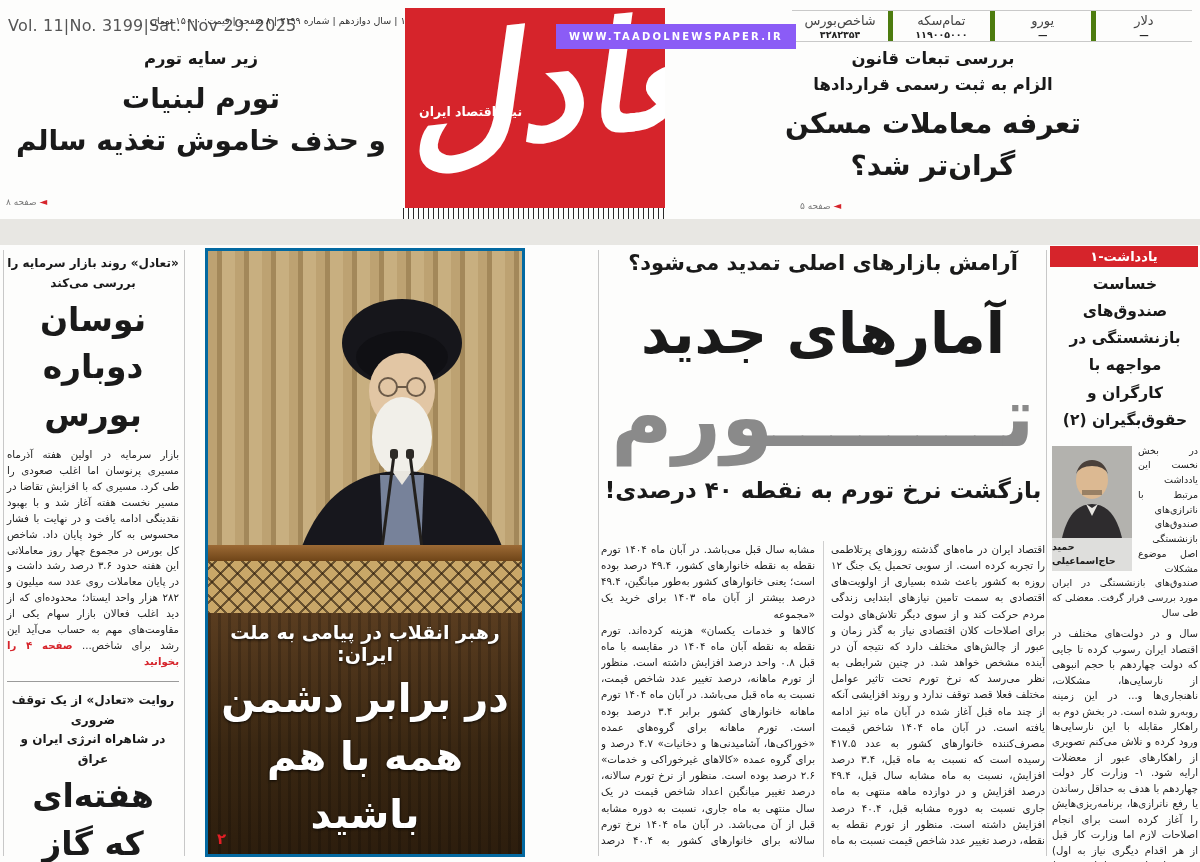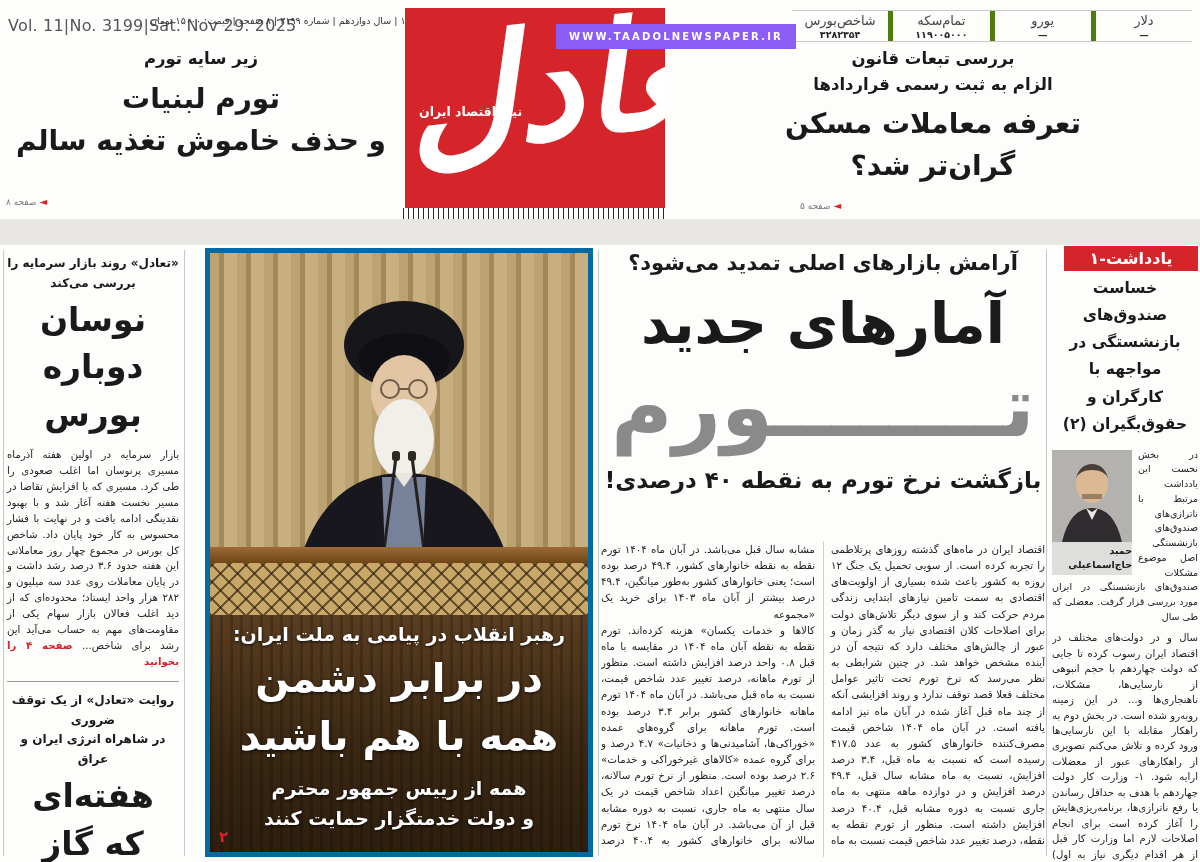--- a/index.html
+++ b/index.html
@@ -33,56 +33,56 @@
   
   .vr{position:absolute;width:1px;background:#c8c8c8;}
   
   .lcol{position:absolute;left:7px;top:254px;width:172px;direction:rtl;}
   .lcol .kick{font-size:12px;font-weight:bold;text-align:center;line-height:1.65;}
   .lcol .big{font-size:33px;font-weight:bold;text-align:center;line-height:1.45;margin-top:2px;}
   .lcol .body{font-size:10.2px;text-align:justify;line-height:1.56;margin-top:8px;color:#222;}
   .red{color:#d6242b;font-weight:bold;}
   .lcol .divider{border-top:1px solid #9a9a9a;margin:11px 0 9px 0;}
   
-  .photo{position:absolute;left:205px;top:248px;width:388px;height:609px;border:5px solid #0369a1;
+  .photo{position:absolute;left:205px;top:248px;width:320px;height:609px;border:3px solid #0369a1;
          box-sizing:border-box;overflow:hidden;background:#b79c6d;}
   .curtain{position:absolute;left:0;top:0;width:100%;height:300px;
     background:repeating-linear-gradient(90deg,#bda272 0 9px,#a3885a 9px 14px,#c8af80 14px 27px);}
   .pod-rim{position:absolute;left:0;top:294px;width:100%;height:16px;background:linear-gradient(#9c6a35,#6f4518);}
   .pod-pattern{position:absolute;left:0;top:310px;width:100%;height:52px;background:
      repeating-linear-gradient(45deg,rgba(42,26,10,.6) 0 2px,transparent 2px 12px),
      repeating-linear-gradient(-45deg,rgba(42,26,10,.6) 0 2px,transparent 2px 12px),#c9a768;}
   .pod-wood{position:absolute;left:0;top:362px;width:100%;height:247px;background:
      repeating-linear-gradient(90deg,rgba(0,0,0,.18) 0 3px,transparent 3px 10px),
      linear-gradient(180deg,#5a3d20,#3a2712 55%,#2c1d0d);}
   .cap{position:absolute;left:0;top:370px;width:100%;text-align:center;color:#fff;direction:rtl;
        text-shadow:0 1px 3px rgba(0,0,0,.8);}
   .cap .k{font-size:19px;font-weight:bold;}
   .cap .t{font-size:40px;font-weight:bold;line-height:1.45;margin-top:4px;}
   .cap .s{font-size:19px;font-weight:bold;line-height:1.6;margin-top:8px;}
   .pnum{position:absolute;left:9px;bottom:6px;color:#e21f26;font-size:15px;font-weight:bold;}
   
   .lead{position:absolute;left:600px;top:251px;width:446px;text-align:center;direction:rtl;}
   .lead .over{font-size:21px;font-weight:bold;}
-  .lead .t1{font-size:56px;font-weight:bold;line-height:1.25;margin-top:14px;}
+  .lead .t1{font-size:56px;font-weight:bold;line-height:1.25;margin-top:24px;}
   .lead .t2{font-size:84px;font-weight:bold;color:#8a8a8a;line-height:1.1;margin-top:2px;white-space:nowrap;}
   .lead .sub{font-size:23px;font-weight:bold;margin-top:14px;}
   .lead-body{position:absolute;left:601px;top:541px;width:444px;height:316px;direction:rtl;
      columns:2;column-gap:16px;column-rule:1px solid #cfcfcf;column-fill:auto;overflow:hidden;
      font-size:10.3px;line-height:1.57;text-align:justify;color:#222;}
   .lead-body p{margin:0;}
   
   .note{position:absolute;left:1052px;top:246px;width:146px;direction:rtl;}
-  .note-label{width:116px;background:#d6242b;color:#fff;font-size:16px;font-weight:bold;
-              text-align:center;padding:3px 9px;}
+  .note-label{width:116px;background:#d6242b;color:#fff;font-size:13px;font-weight:bold;
+              text-align:center;padding:3px 16px;}
   .note-title{font-size:15.5px;font-weight:bold;text-align:center;line-height:1.75;margin-top:4px;}
   .note-intro{margin-top:10px;font-size:9.5px;line-height:1.55;text-align:justify;overflow:hidden;}
   .note-photo{float:left;width:80px;margin:2px 6px 2px 0;}
   .note-photo .pic{width:80px;height:92px;background:#b5b5b3;position:relative;overflow:hidden;}
-  .note-photo .capn{background:#dededc;font-size:9.5px;font-weight:bold;text-align:right;padding:2px 0;}
+  .note-photo .capn{background:#dededc;font-size:9.5px;font-weight:bold;text-align:left;padding:2px 0;}
   .note-body{font-size:10.1px;line-height:1.53;text-align:justify;margin-top:6px;height:392px;overflow:hidden;color:#222;}
 </style>
 </head>
 <body>
 
 <div class="page">
 
   <div class="ed-en">Vol. 11|No. 3199|Sat. Nov 29. 2025</div>
   <div class="ed-fa">شنبه ۸ آذر ۱۴۰۴ | ۸ جمادی‌الثانی ۱۴۴۷ | سال دوازدهم | شماره ۳۱۹۹ | ۸ صفحه | قیمت: ۱۵۰۰۰ تومان</div>
   <div class="markets">

